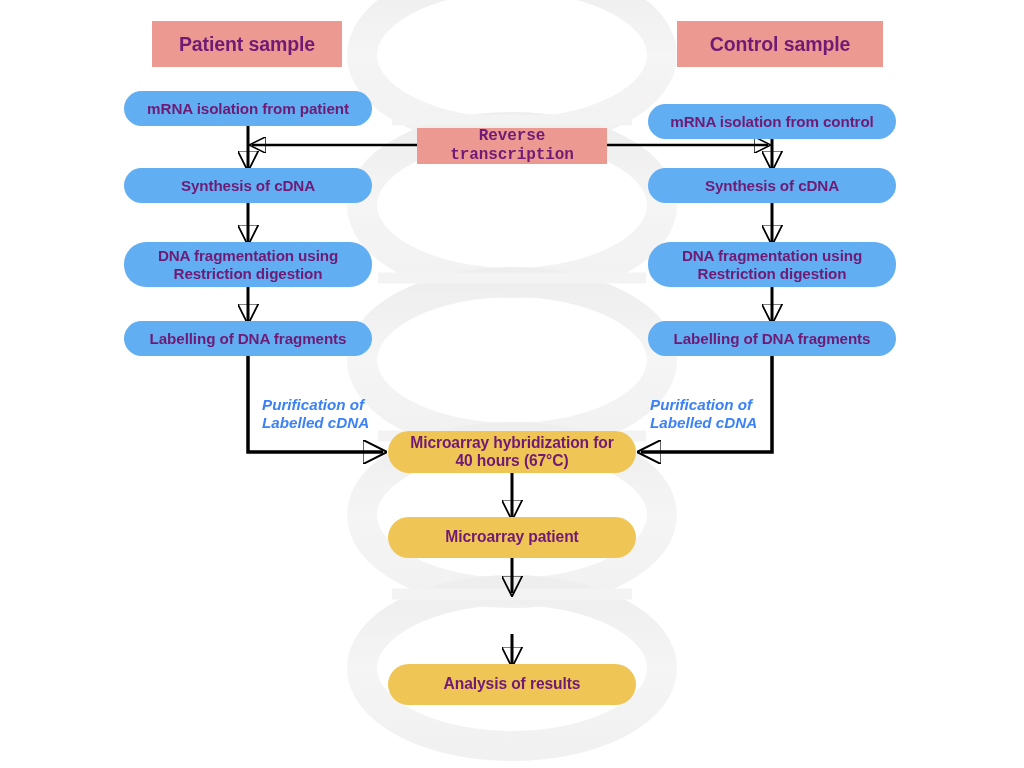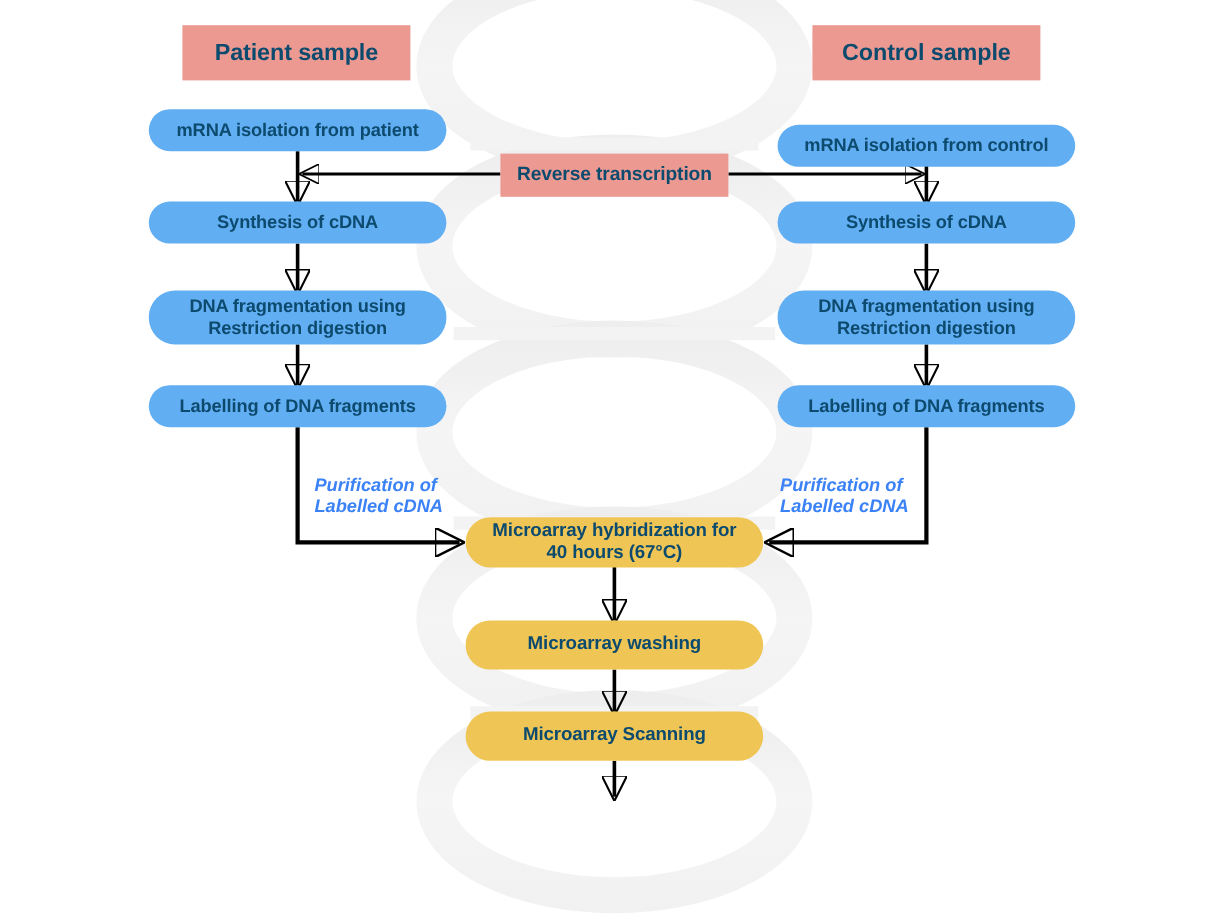--- a/index.html
+++ b/index.html
@@ -29,35 +29,36 @@
   }
 
   
   .node {
     position: absolute;
     display: flex;
     align-items: center;
     justify-content: center;
     text-align: center;
     font-weight: bold;
-    color: #0c4a6e;
+    color: #701a75;
     line-height: 1.18;
     box-sizing: border-box;
     z-index: 3;
     letter-spacing: -0.1px;
   }
   .node.header {
     background: #ec9a91;
     border-radius: 0px;
     font-size: 19.5px;
   }
   .node.mid {
     background: #ec9a91;
     border-radius: 0px;
     font-size: 16px;
+    font-family: Liberation Mono, monospace;
   }
   .node.blue {
     background: #62aef2;
     border-radius: 22px;
     font-size: 15.2px;
   }
   .node.amber {
     background: #efc656;
     border-radius: 22px;
     font-size: 15.6px;
@@ -153,37 +154,37 @@
   <div class="node blue" style="left:124px; top:168px; width:248px; height:35px;">Synthesis of cDNA</div>
 
   <div class="node blue" style="left:124px; top:242px; width:248px; height:45px; white-space:pre-line;">DNA fragmentation using
 Restriction digestion</div>
 
   <div class="node blue" style="left:124px; top:321px; width:248px; height:35px;">Labelling of DNA fragments</div>
 
   <div class="annot" style="left:262px; top:396px; width:160px;">Purification of
 Labelled cDNA</div>
 
-  <div class="node header" style="left:677px; top:21px; width:190px; height:46px;">Control sample</div>
+  <div class="node header" style="left:677px; top:21px; width:206px; height:46px;">Control sample</div>
 
   <div class="node blue" style="left:648px; top:104px; width:248px; height:35px;">mRNA isolation from control</div>
 
   <div class="node blue" style="left:648px; top:168px; width:248px; height:35px;">Synthesis of cDNA</div>
 
   <div class="node blue" style="left:648px; top:242px; width:248px; height:45px; white-space:pre-line;">DNA fragmentation using
 Restriction digestion</div>
 
   <div class="node blue" style="left:648px; top:321px; width:248px; height:35px;">Labelling of DNA fragments</div>
 
   <div class="annot" style="left:650px; top:396px; width:160px;">Purification of
 Labelled cDNA</div>
 
   <div class="node mid" style="left:417px; top:128px; width:190px; height:36px;">Reverse transcription</div>
 
   <div class="node amber" style="left:388px; top:431px; width:248px; height:42px; white-space:pre-line;text-align:center;">Microarray hybridization for
 40 hours (67°C)</div>
 
-  <div class="node amber" style="left:388px; top:517px; width:248px; height:41px;">Microarray washing</div>
+  <div class="node amber" style="left:388px; top:517px; width:248px; height:41px;">Microarray patient</div>
 
-  <div class="node amber" style="left:388px; top:593px; width:248px; height:41px;">Microarray Scanning</div>
 
+  <div class="node amber" style="left:388px; top:664px; width:248px; height:41px;">Analysis of results</div>
 
 </div>
 
 </body></html>

